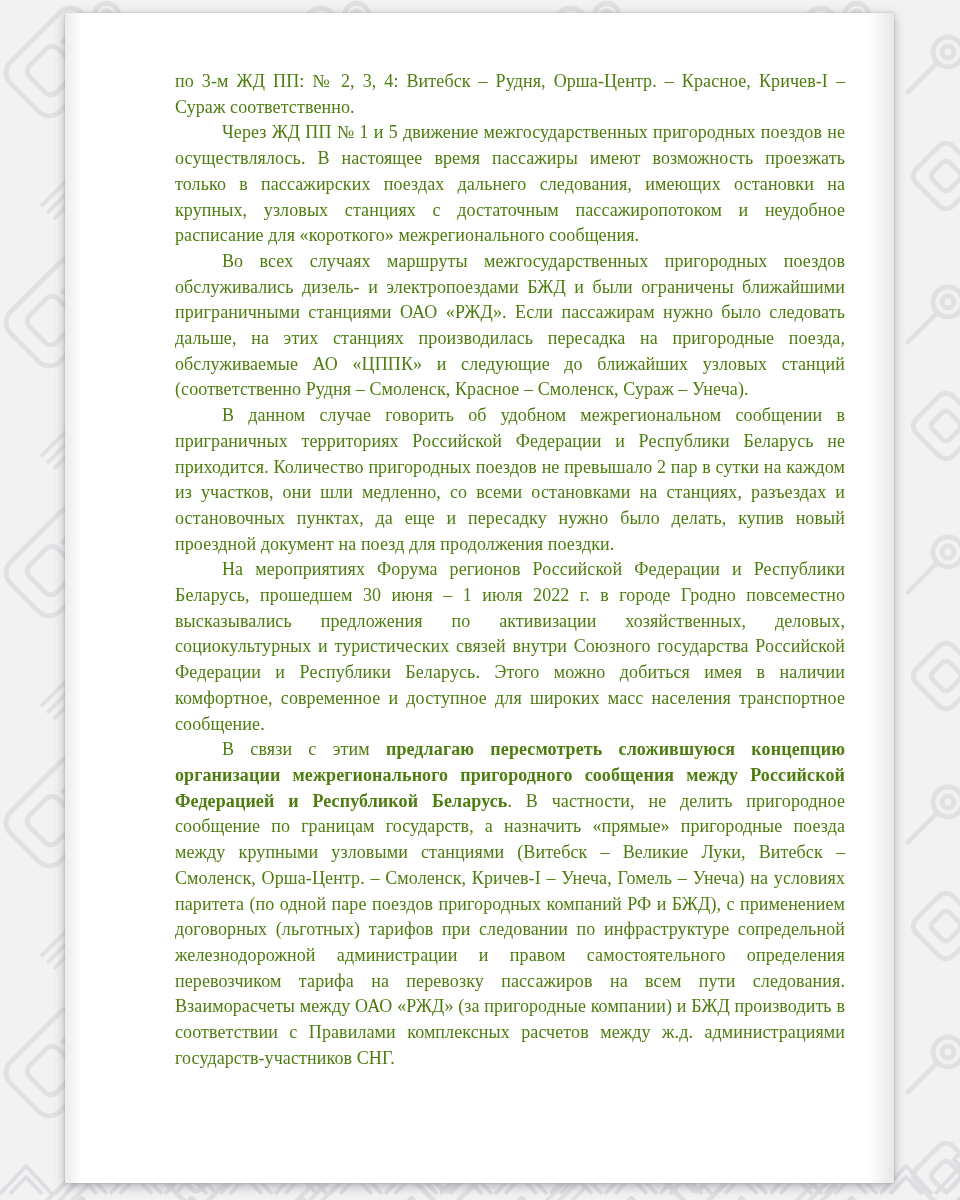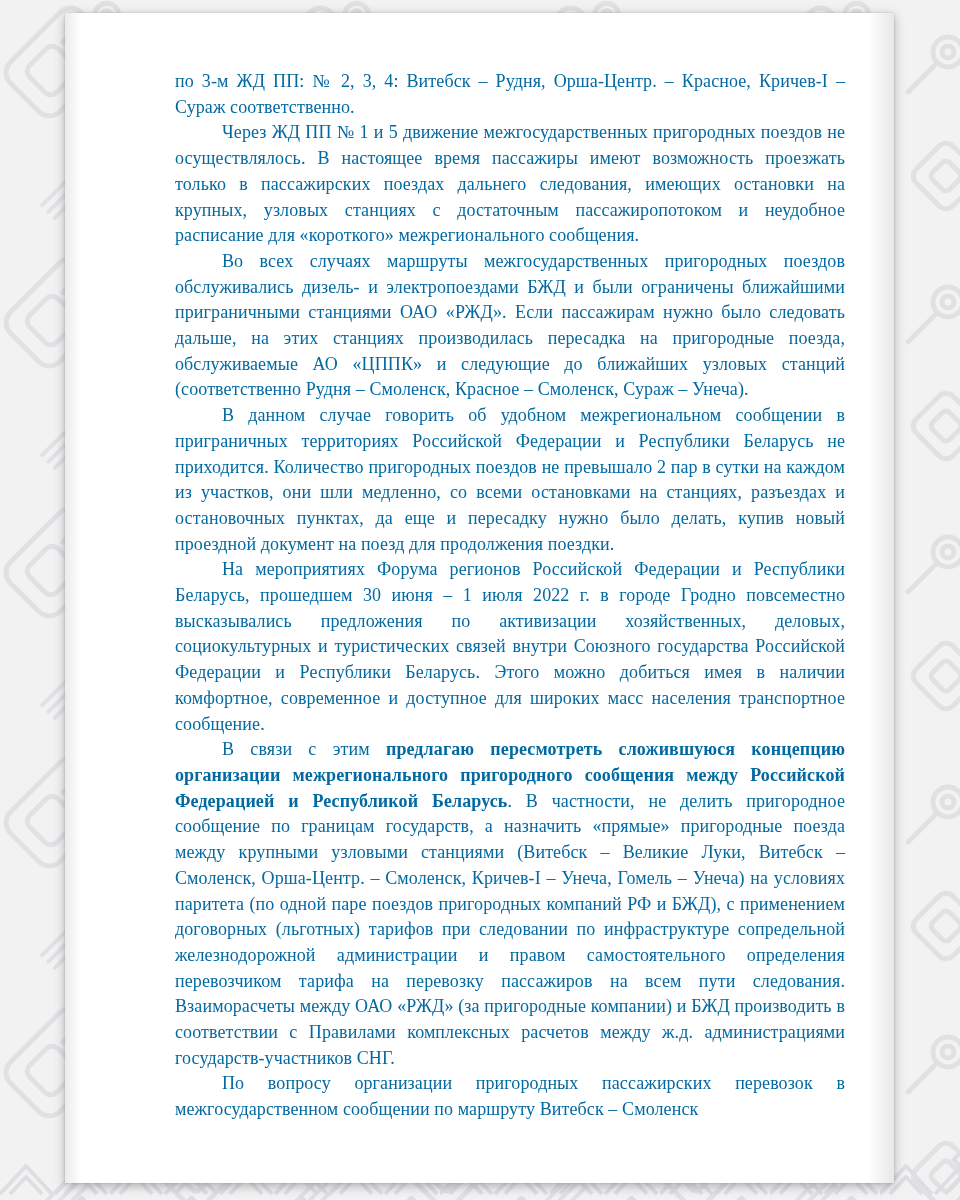--- a/index.html
+++ b/index.html
@@ -46,21 +46,21 @@
     right: 0; top: 0; bottom: 0;
     width: 26px;
     background: linear-gradient(to left, rgba(60,60,70,0.12), rgba(60,60,70,0.0));
     pointer-events: none;
   }
   .text-block {
     position: absolute;
     left: 110px;
     top: 56px;
     width: 670px;
-    color: #0369a1;
+    color: #4d7c0f;
     font-size: 18px;
     line-height: 25.7px;
     text-align: justify;
     letter-spacing: 0.1px;
   }
   .para {
     margin: 0;
     text-indent: 47px;
   }
   .para.no-indent {
@@ -124,17 +124,16 @@
   </svg>
 
   <div class="sheet">
     <div class="text-block">
         <p class="para no-indent"><span>по 3-м ЖД ПП: № 2, 3, 4: Витебск – Рудня, Орша-Центр. – Красное, Кричев-I – Сураж соответственно.</span></p>
         <p class="para"><span>Через ЖД ПП № 1 и 5 движение межгосударственных пригородных поездов не осуществлялось. В настоящее время пассажиры имеют возможность проезжать только в пассажирских поездах дальнего следования, имеющих остановки на крупных, узловых станциях с достаточным пассажиропотоком и неудобное расписание для «короткого» межрегионального сообщения.</span></p>
         <p class="para"><span>Во всех случаях маршруты межгосударственных пригородных поездов обслуживались дизель- и электропоездами БЖД и были ограничены ближайшими приграничными станциями ОАО «РЖД». Если пассажирам нужно было следовать дальше, на этих станциях производилась пересадка на пригородные поезда, обслуживаемые АО «ЦППК» и следующие до ближайших узловых станций (соответственно Рудня – Смоленск, Красное – Смоленск, Сураж – Унеча).</span></p>
         <p class="para"><span>В данном случае говорить об удобном межрегиональном сообщении в приграничных территориях Российской Федерации и Республики Беларусь не приходится. Количество пригородных поездов не превышало 2 пар в сутки на каждом из участков, они шли медленно, со всеми остановками на станциях, разъездах и остановочных пунктах, да еще и пересадку нужно было делать, купив новый проездной документ на поезд для продолжения поездки.</span></p>
         <p class="para"><span>На мероприятиях Форума регионов Российской Федерации и Республики Беларусь, прошедшем 30 июня – 1 июля 2022 г. в городе Гродно повсеместно высказывались предложения по активизации хозяйственных, деловых, социокультурных и туристических связей внутри Союзного государства Российской Федерации и Республики Беларусь. Этого можно добиться имея в наличии комфортное, современное и доступное для широких масс населения транспортное сообщение.</span></p>
         <p class="para"><span>В связи с этим </span><span class="bold">предлагаю пересмотреть сложившуюся концепцию организации межрегионального пригородного сообщения между Российской Федерацией и Республикой Беларусь</span><span>. В частности, не делить пригородное сообщение по границам государств, а назначить «прямые» пригородные поезда между крупными узловыми станциями (Витебск – Великие Луки, Витебск – Смоленск, Орша-Центр. – Смоленск, Кричев-I – Унеча, Гомель – Унеча) на условиях паритета (по одной паре поездов пригородных компаний РФ и БЖД), с применением договорных (льготных) тарифов при следовании по инфраструктуре сопредельной железнодорожной администрации и правом самостоятельного определения перевозчиком тарифа на перевозку пассажиров на всем пути следования. Взаиморасчеты между ОАО «РЖД» (за пригородные компании) и БЖД производить в соответствии с Правилами комплексных расчетов между ж.д. администрациями государств-участников СНГ.</span></p>
-        <p class="para"><span>По вопросу организации пригородных пассажирских перевозок в межгосударственном сообщении по маршруту Витебск – Смоленск</span></p>
       </div>
   </div>
 
 </div>
 
 </body></html>

